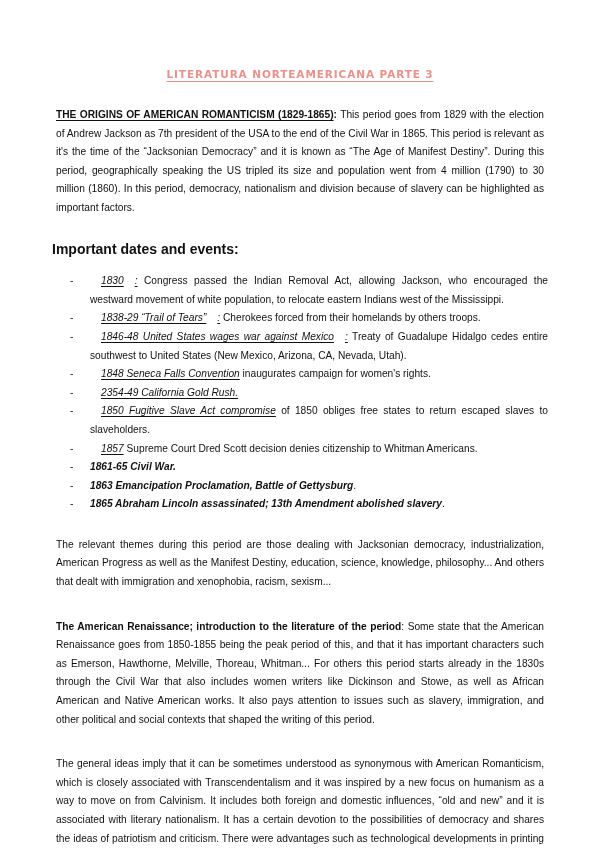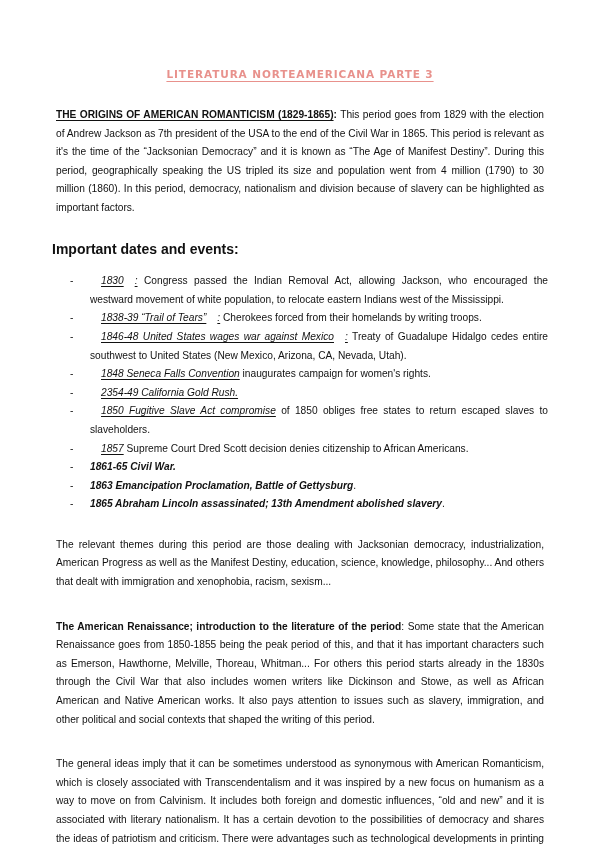--- a/index.html
+++ b/index.html
@@ -113,31 +113,31 @@
 
   <div class="gap-par"></div>
 
   <h2 class="section-head">Important dates and events:</h2>
 
   <div class="gap-small"></div>
 
   <ul class="dates-list">
     <li><span class="dash">-</span><span class="date-em">1830</span><span class="date-em">:</span><span> Congress passed the Indian Removal Act, allowing Jackson, who encouraged the westward movement of white population, to relocate eastern Indians west of the Mississippi.</span></li>
 
-    <li><span class="dash">-</span><span class="date-em">1838-39 “Trail of Tears”</span><span class="date-em">:</span><span> Cherokees forced from their homelands by writing troops.</span></li>
+    <li><span class="dash">-</span><span class="date-em">1838-29 “Trail of Tears”</span><span class="date-em">:</span><span> Cherokees forced from their homelands by others troops.</span></li>
 
     <li><span class="dash">-</span><span class="date-em">1846-48 United States wages war against Mexico</span><span class="date-em">:</span><span> Treaty of Guadalupe Hidalgo cedes entire southwest to United States (New Mexico, Arizona, CA, Nevada, Utah).</span></li>
 
     <li><span class="dash">-</span><span class="date-em">1848 Seneca Falls Convention</span><span> inaugurates campaign for women's rights.</span></li>
 
     <li><span class="dash">-</span><span class="date-em">2354-49 California Gold Rush.</span><span></span></li>
 
     <li><span class="dash">-</span><span class="date-em">1850 Fugitive Slave Act compromise</span><span> of 1850 obliges free states to return escaped slaves to slaveholders.</span></li>
 
-    <li><span class="dash">-</span><span class="date-em">1857</span><span> Supreme Court Dred Scott decision denies citizenship to African Americans.</span></li>
+    <li><span class="dash">-</span><span class="date-em">1857</span><span> Supreme Court Dred Scott decision denies citizenship to Whitman Americans.</span></li>
 
     <li><span class="dash">-</span><span class="li-all-bold">1861-65 Civil War.</span><span class="tail-plain"></span></li>
 
     <li><span class="dash">-</span><span class="li-all-bold">1863 Emancipation Proclamation, Battle of Gettysburg</span><span class="tail-plain">.</span></li>
 
     <li><span class="dash">-</span><span class="li-all-bold">1865 Abraham Lincoln assassinated; 13th Amendment abolished slavery</span><span class="tail-plain">.</span></li>
   </ul>
 
   <div class="gap-par"></div>
 

